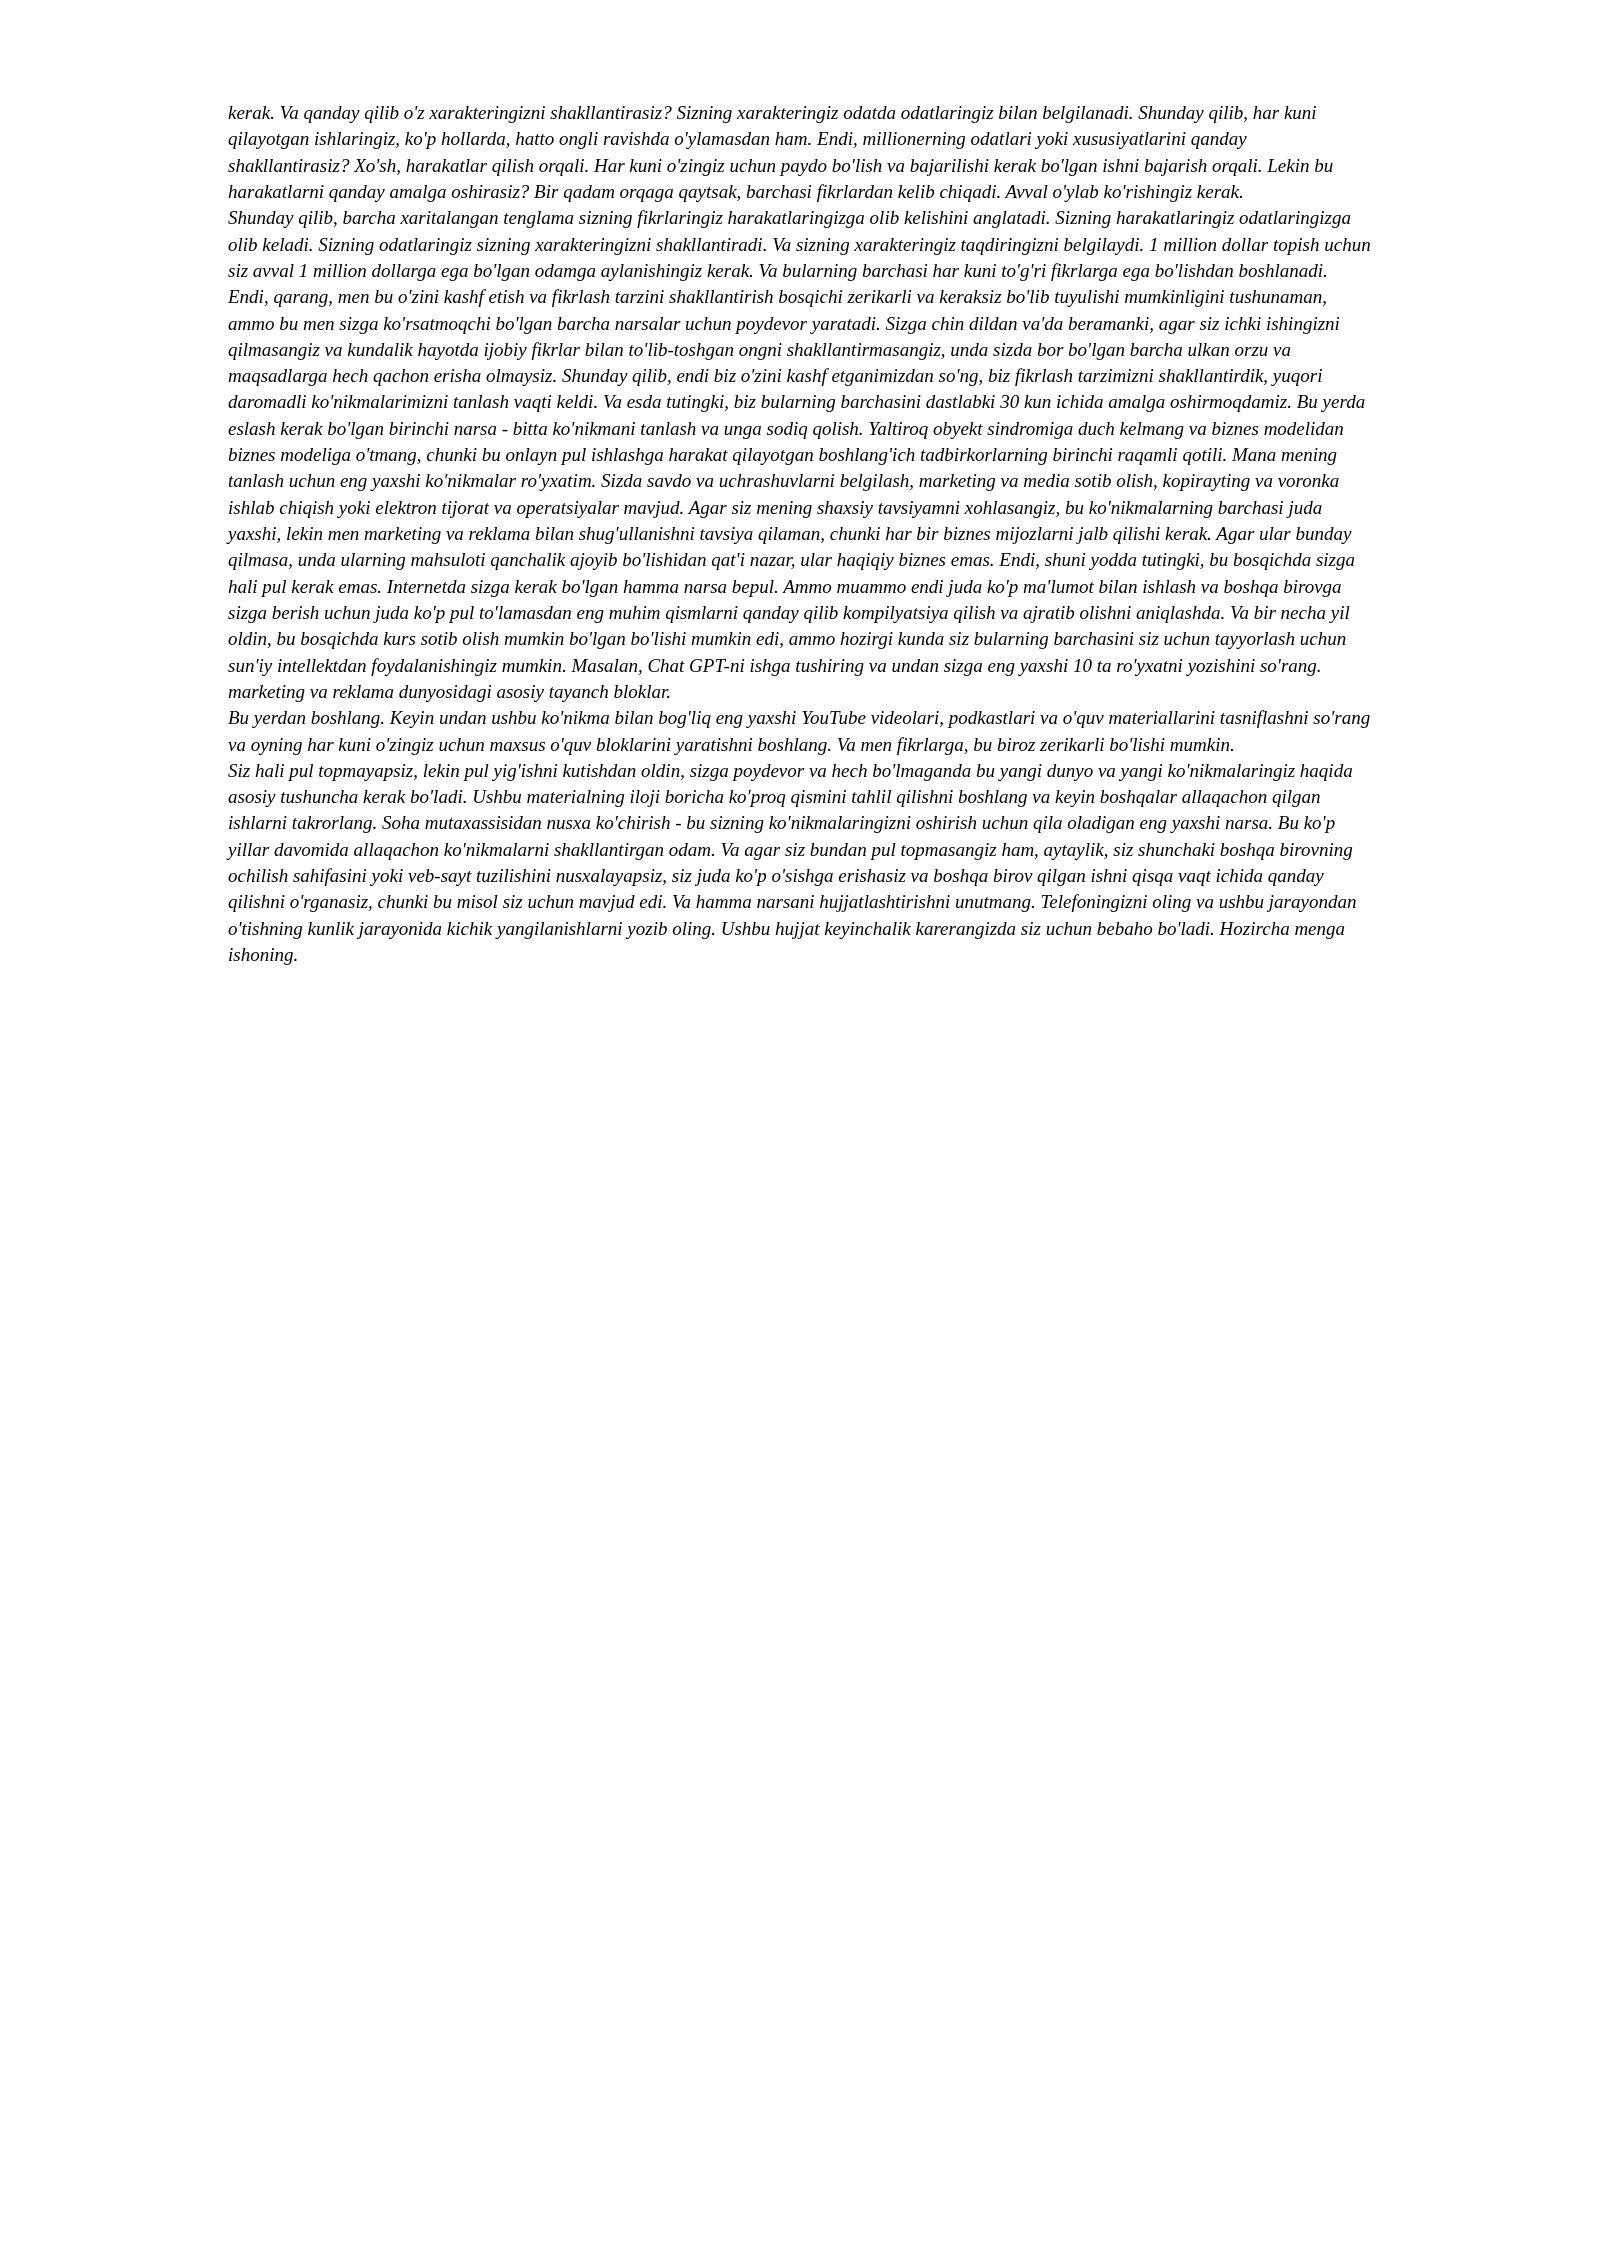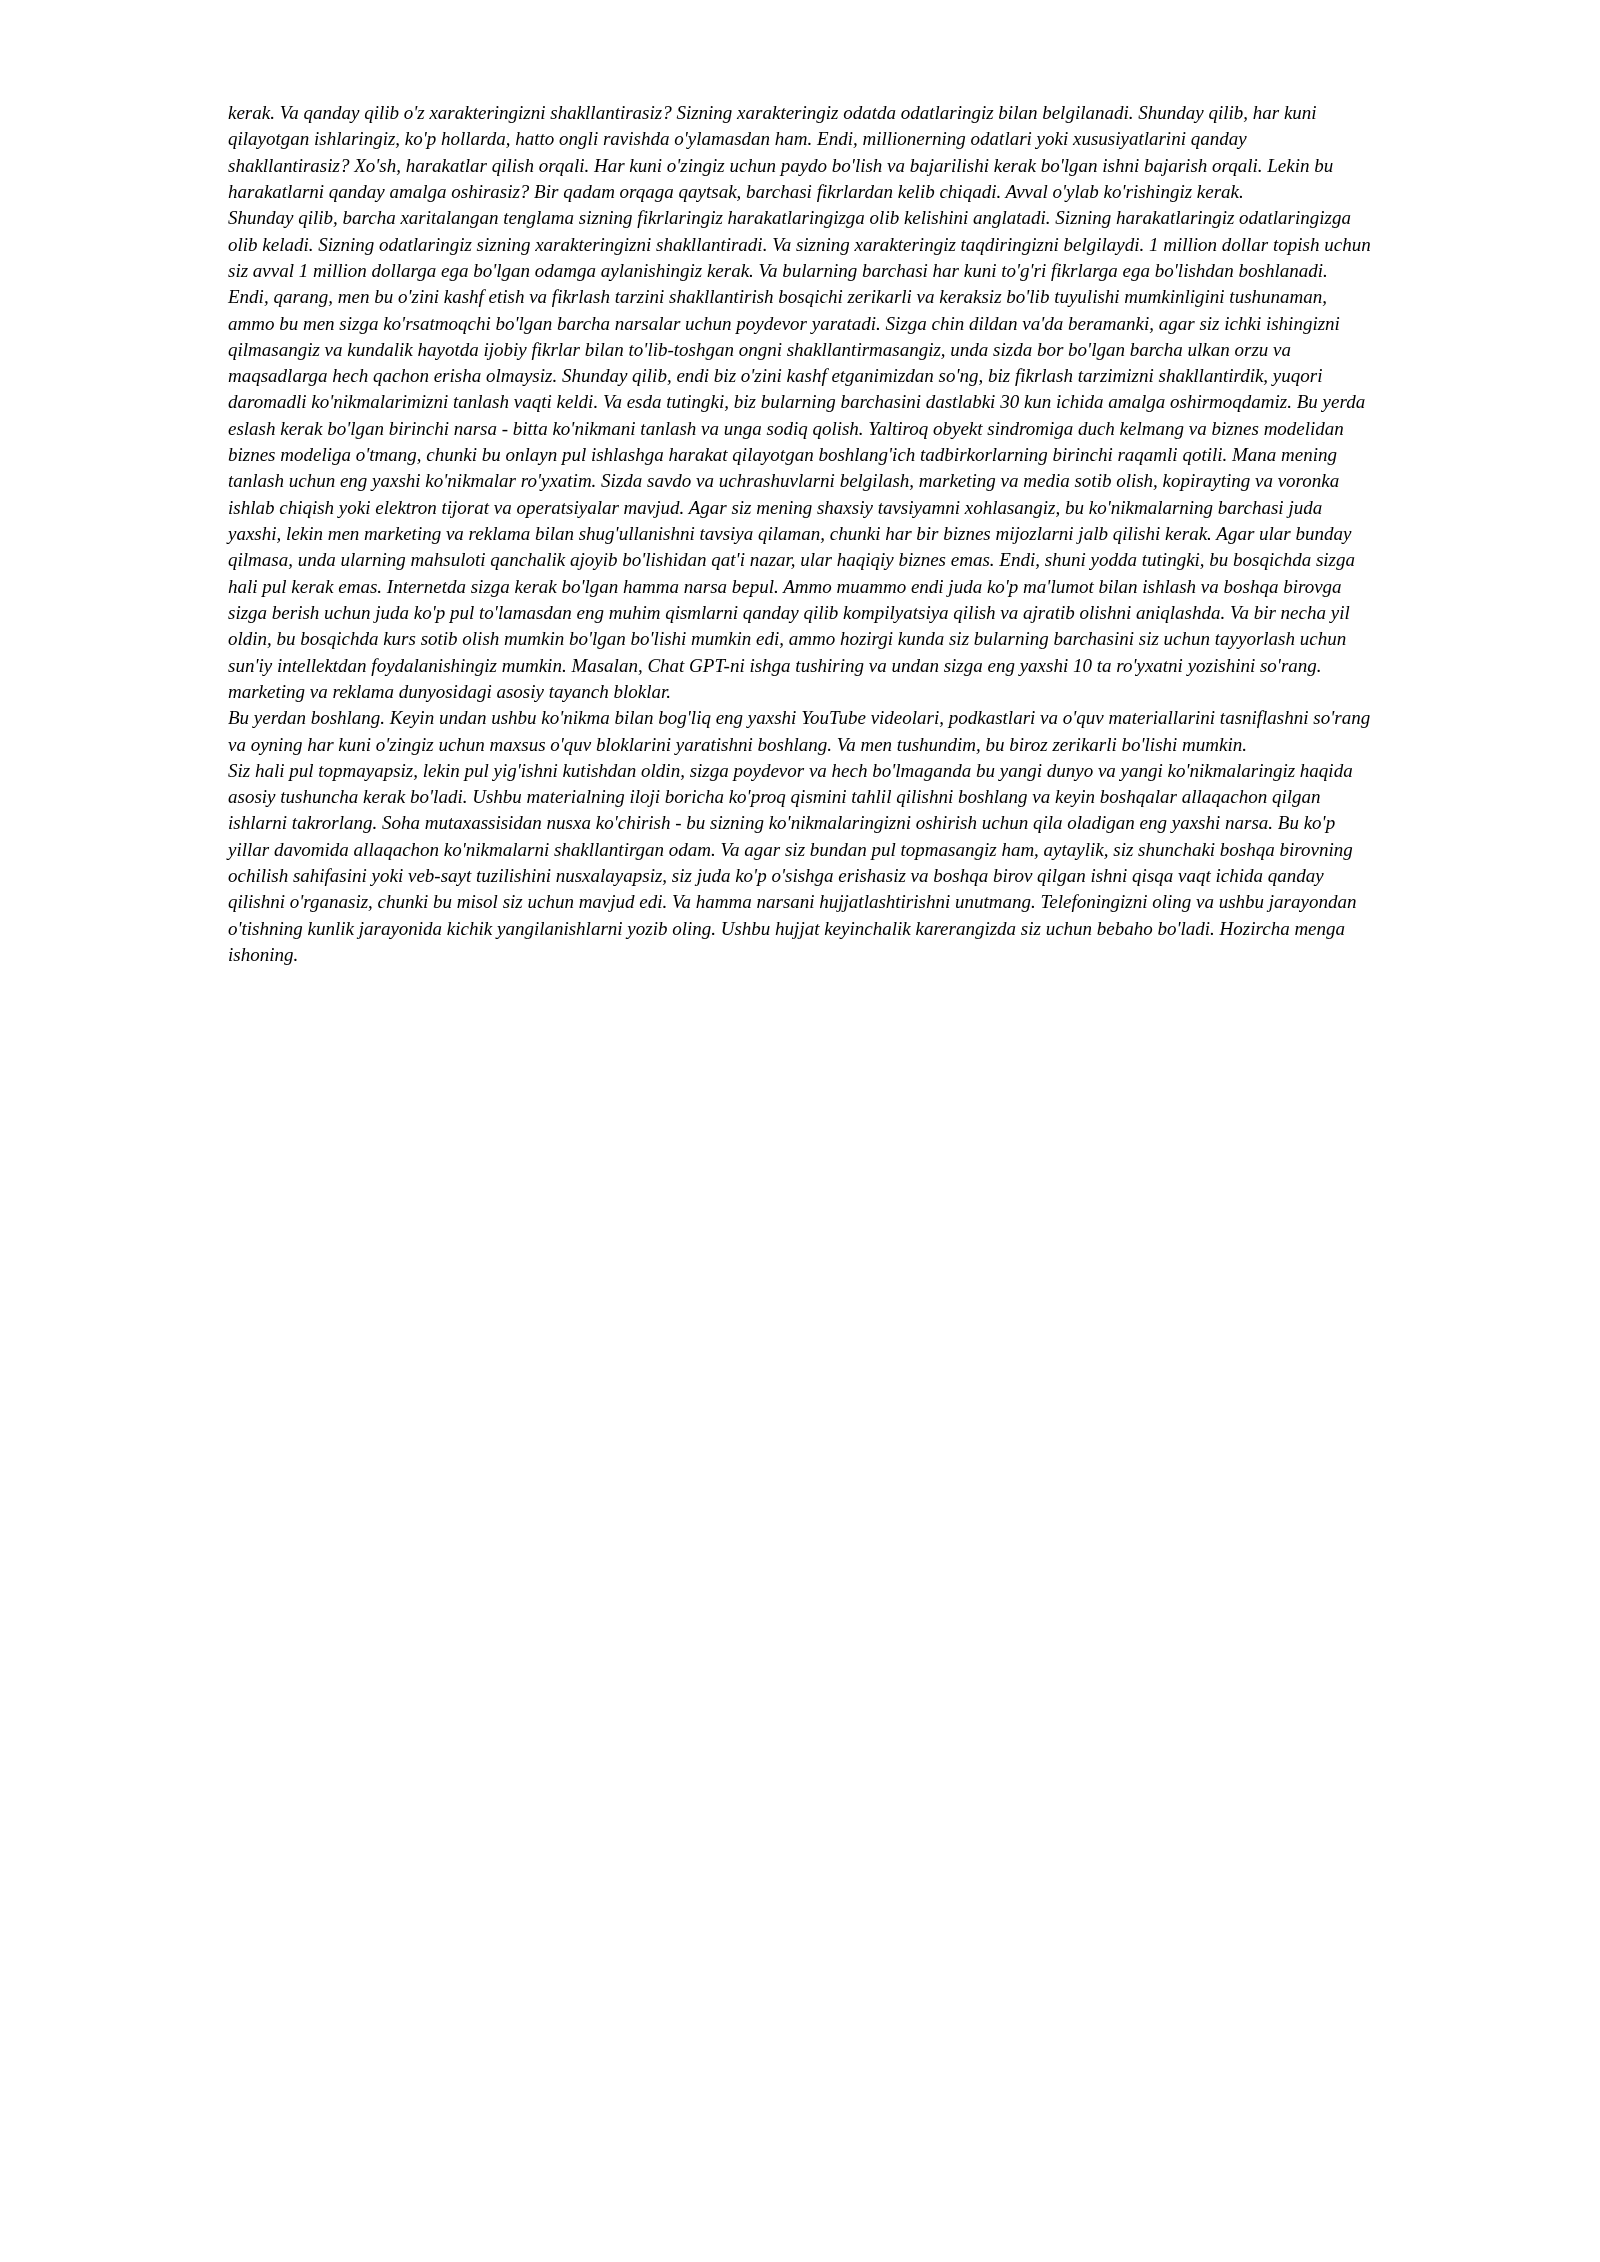--- a/index.html
+++ b/index.html
@@ -32,16 +32,16 @@
     text-indent: 0;
   }
 </style>
 </head>
 <body>
 
 <div class="page">
   <div class="doc-body">
     <p class="para">kerak. Va qanday qilib o'z xarakteringizni shakllantirasiz? Sizning xarakteringiz odatda odatlaringiz bilan belgilanadi. Shunday qilib, har kuni qilayotgan ishlaringiz, ko'p hollarda, hatto ongli ravishda o'ylamasdan ham. Endi, millionerning odatlari yoki xususiyatlarini qanday shakllantirasiz? Xo'sh, harakatlar qilish orqali. Har kuni o'zingiz uchun paydo bo'lish va bajarilishi kerak bo'lgan ishni bajarish orqali. Lekin bu harakatlarni qanday amalga oshirasiz? Bir qadam orqaga qaytsak, barchasi fikrlardan kelib chiqadi. Avval o'ylab ko'rishingiz kerak.</p>
     <p class="para">Shunday qilib, barcha xaritalangan tenglama sizning fikrlaringiz harakatlaringizga olib kelishini anglatadi. Sizning harakatlaringiz odatlaringizga olib keladi. Sizning odatlaringiz sizning xarakteringizni shakllantiradi. Va sizning xarakteringiz taqdiringizni belgilaydi. 1 million dollar topish uchun siz avval 1 million dollarga ega bo'lgan odamga aylanishingiz kerak. Va bularning barchasi har kuni to'g'ri fikrlarga ega bo'lishdan boshlanadi. Endi, qarang, men bu o'zini kashf etish va fikrlash tarzini shakllantirish bosqichi zerikarli va keraksiz bo'lib tuyulishi mumkinligini tushunaman, ammo bu men sizga ko'rsatmoqchi bo'lgan barcha narsalar uchun poydevor yaratadi. Sizga chin dildan va'da beramanki, agar siz ichki ishingizni qilmasangiz va kundalik hayotda ijobiy fikrlar bilan to'lib-toshgan ongni shakllantirmasangiz, unda sizda bor bo'lgan barcha ulkan orzu va maqsadlarga hech qachon erisha olmaysiz. Shunday qilib, endi biz o'zini kashf etganimizdan so'ng, biz fikrlash tarzimizni shakllantirdik, yuqori daromadli ko'nikmalarimizni tanlash vaqti keldi. Va esda tutingki, biz bularning barchasini dastlabki 30 kun ichida amalga oshirmoqdamiz. Bu yerda eslash kerak bo'lgan birinchi narsa - bitta ko'nikmani tanlash va unga sodiq qolish. Yaltiroq obyekt sindromiga duch kelmang va biznes modelidan biznes modeliga o'tmang, chunki bu onlayn pul ishlashga harakat qilayotgan boshlang'ich tadbirkorlarning birinchi raqamli qotili. Mana mening tanlash uchun eng yaxshi ko'nikmalar ro'yxatim. Sizda savdo va uchrashuvlarni belgilash, marketing va media sotib olish, kopirayting va voronka ishlab chiqish yoki elektron tijorat va operatsiyalar mavjud. Agar siz mening shaxsiy tavsiyamni xohlasangiz, bu ko'nikmalarning barchasi juda yaxshi, lekin men marketing va reklama bilan shug'ullanishni tavsiya qilaman, chunki har bir biznes mijozlarni jalb qilishi kerak. Agar ular bunday qilmasa, unda ularning mahsuloti qanchalik ajoyib bo'lishidan qat'i nazar, ular haqiqiy biznes emas. Endi, shuni yodda tutingki, bu bosqichda sizga hali pul kerak emas. Internetda sizga kerak bo'lgan hamma narsa bepul. Ammo muammo endi juda ko'p ma'lumot bilan ishlash va boshqa birovga sizga berish uchun juda ko'p pul to'lamasdan eng muhim qismlarni qanday qilib kompilyatsiya qilish va ajratib olishni aniqlashda. Va bir necha yil oldin, bu bosqichda kurs sotib olish mumkin bo'lgan bo'lishi mumkin edi, ammo hozirgi kunda siz bularning barchasini siz uchun tayyorlash uchun sun'iy intellektdan foydalanishingiz mumkin. Masalan, Chat GPT-ni ishga tushiring va undan sizga eng yaxshi 10 ta ro'yxatni yozishini so'rang. marketing va reklama dunyosidagi asosiy tayanch bloklar.</p>
-    <p class="para">Bu yerdan boshlang. Keyin undan ushbu ko'nikma bilan bog'liq eng yaxshi YouTube videolari, podkastlari va o'quv materiallarini tasniflashni so'rang va oyning har kuni o'zingiz uchun maxsus o'quv bloklarini yaratishni boshlang. Va men tushundim, bu biroz zerikarli bo'lishi mumkin.</p>
+    <p class="para">Bu yerdan boshlang. Keyin undan ushbu ko'nikma bilan bog'liq eng yaxshi YouTube videolari, podkastlari va o'quv materiallarini tasniflashni so'rang va oyning har kuni o'zingiz uchun maxsus o'quv bloklarini yaratishni boshlang. Va men fikrlarga, bu biroz zerikarli bo'lishi mumkin.</p>
     <p class="para">Siz hali pul topmayapsiz, lekin pul yig'ishni kutishdan oldin, sizga poydevor va hech bo'lmaganda bu yangi dunyo va yangi ko'nikmalaringiz haqida asosiy tushuncha kerak bo'ladi. Ushbu materialning iloji boricha ko'proq qismini tahlil qilishni boshlang va keyin boshqalar allaqachon qilgan ishlarni takrorlang. Soha mutaxassisidan nusxa ko'chirish - bu sizning ko'nikmalaringizni oshirish uchun qila oladigan eng yaxshi narsa. Bu ko'p yillar davomida allaqachon ko'nikmalarni shakllantirgan odam. Va agar siz bundan pul topmasangiz ham, aytaylik, siz shunchaki boshqa birovning ochilish sahifasini yoki veb-sayt tuzilishini nusxalayapsiz, siz juda ko'p o'sishga erishasiz va boshqa birov qilgan ishni qisqa vaqt ichida qanday qilishni o'rganasiz, chunki bu misol siz uchun mavjud edi. Va hamma narsani hujjatlashtirishni unutmang. Telefoningizni oling va ushbu jarayondan o'tishning kunlik jarayonida kichik yangilanishlarni yozib oling. Ushbu hujjat keyinchalik karerangizda siz uchun bebaho bo'ladi. Hozircha menga ishoning.</p>
   </div>
 </div>
 
 </body></html>

